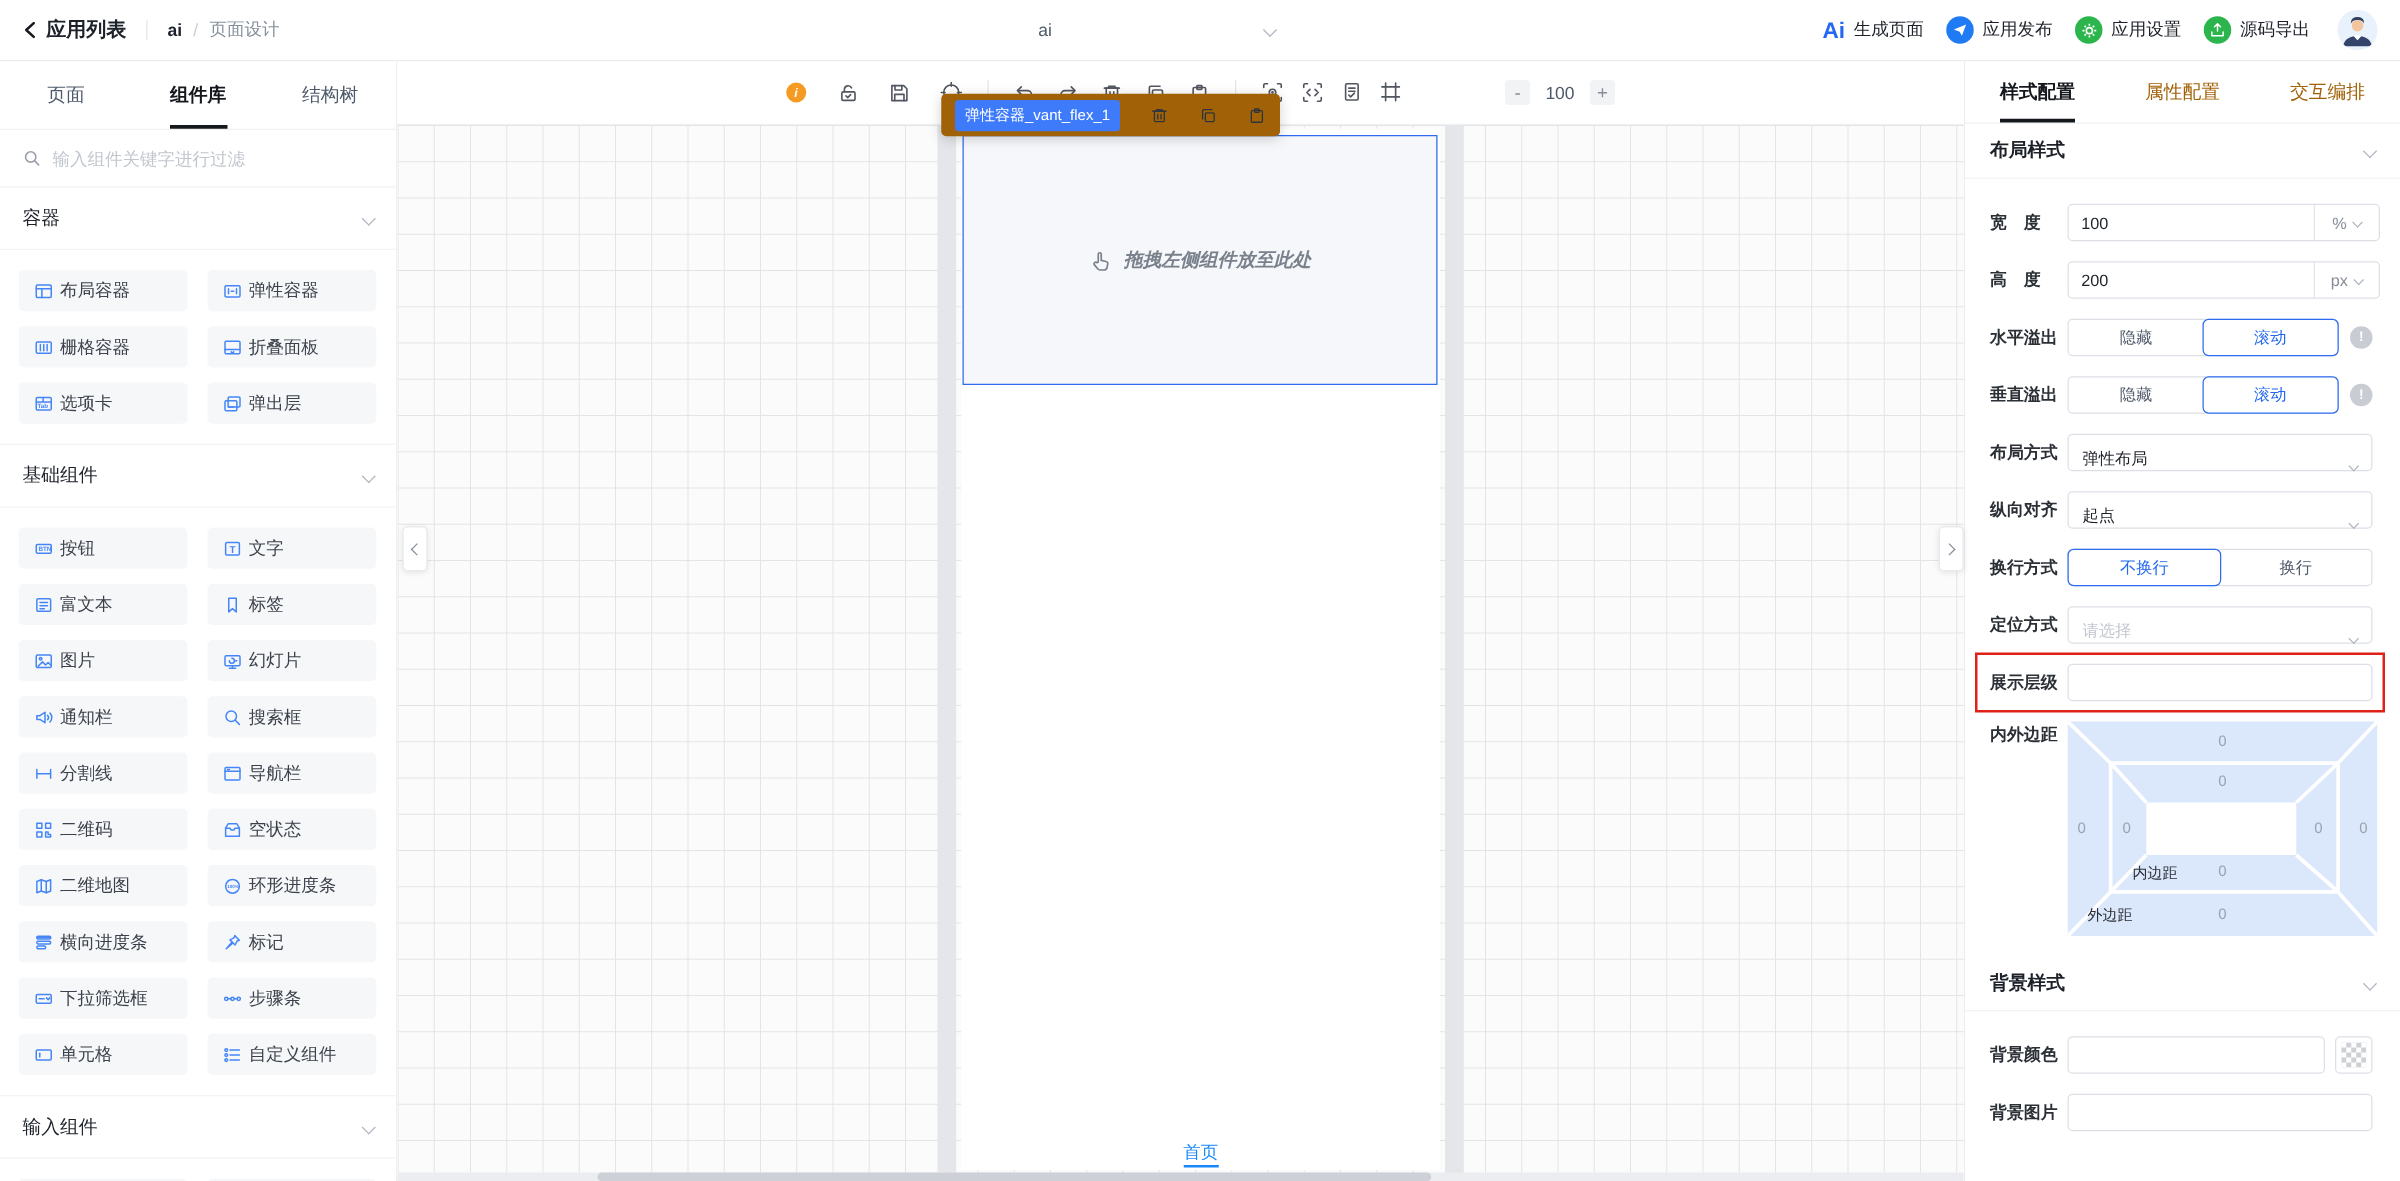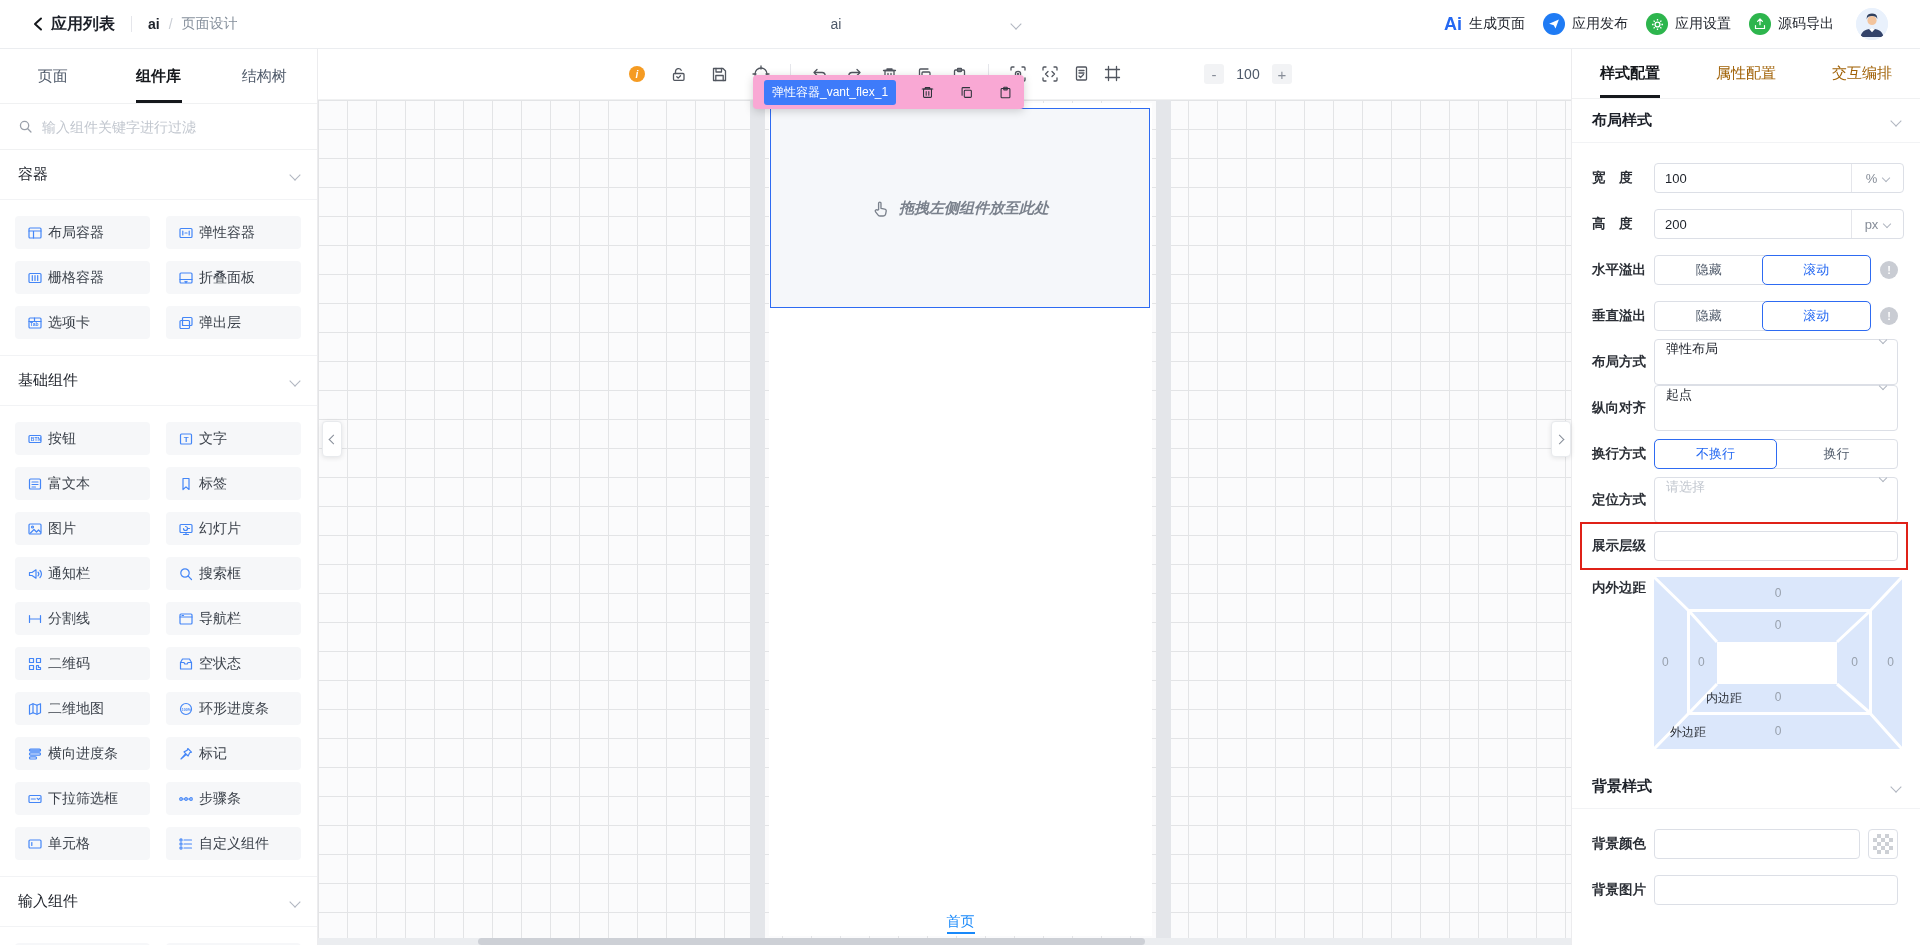--- a/index.html
+++ b/index.html
@@ -1,20 +1,20 @@
 <!DOCTYPE html>
 <html><head>
 <meta charset="utf-8">
 <style>
   *{margin:0;padding:0;box-sizing:border-box}
   html,body{width:1920px;height:945px;overflow:hidden;background:#fff;
     font-family:"Liberation Sans","DejaVu Sans",sans-serif;color:#1d2129;font-size:14px}
   svg{display:block}
   
-  .topbar{height:49px;display:flex;align-items:center;padding:0 32px;border-bottom:1px solid #ebedf0;position:relative;background:#fff;z-index:20}
+  .topbar{height:49px;display:flex;align-items:center;padding:0 18px;border-bottom:1px solid #ebedf0;position:relative;background:#fff;z-index:20}
   .back{display:flex;align-items:center;gap:7px;font-size:16px;font-weight:bold;cursor:pointer}
   .vdiv{width:1px;height:16px;background:#e5e6eb;margin:0 16px}
   .crumb-app{font-weight:bold;font-size:14px}
   .slash{color:#c9cdd4;margin:0 9px}
   .crumb{color:#86909c}
   .pagesel{position:absolute;left:660px;width:360px;height:30px;display:flex;align-items:center;cursor:pointer}
   .pagesel .pval{flex:1;text-align:center;color:#4e5969}
   .hactions{margin-left:auto;display:flex;align-items:center;gap:18px}
   .hact{display:flex;align-items:center;gap:7px;cursor:pointer}
   .cir{width:22px;height:22px;border-radius:50%;display:flex;align-items:center;justify-content:center}
@@ -52,21 +52,21 @@
     background-image:linear-gradient(#e3e4e6 1px,transparent 1px),linear-gradient(90deg,#e3e4e6 1px,transparent 1px);
     background-size:29px 29px}
   .vstrip{position:absolute;top:0;bottom:0;width:15px;background:#e4e6ea}
   .phone{position:absolute;left:451px;top:3px;width:383px;bottom:9px;background:#fff}
   .flexbox{position:absolute;left:1px;right:2px;top:5px;height:200px;border:1.5px solid #2e6bf2;background:#f5f7fa;display:flex;align-items:center;justify-content:center;gap:9px}
   .drag-ph{color:#7a818c;font-size:15px;font-weight:bold;font-style:italic}
   .pagetab{position:absolute;bottom:5px;left:0;right:0;text-align:center}
   .pagetab span{color:#1989fa;font-size:14px;padding-bottom:3px;border-bottom:2px solid #1989fa;cursor:pointer}
   .hbar{position:absolute;left:0;right:0;bottom:0;height:7px;background:#ebedf0}
   .hthumb{position:absolute;left:160px;width:667px;top:0;bottom:0;background:#cdd0d6;border-radius:4px;cursor:pointer}
-  .tip{position:absolute;left:435px;top:26px;height:34px;background:#f9a8d4;border-radius:4px;box-shadow:0 2px 10px rgba(0,0,0,.18);display:flex;align-items:center;gap:24px;padding:0 11px;z-index:6}
+  .tip{position:absolute;left:435px;top:26px;height:34px;background:#a16207;border-radius:4px;box-shadow:0 2px 10px rgba(0,0,0,.18);display:flex;align-items:center;gap:24px;padding:0 11px;z-index:6}
   .chip{background:#3e7bfa;color:#fff;font-size:12px;padding:4px 8px;border-radius:3px;white-space:nowrap}
   .tip .ti svg{stroke:#2f343c;stroke-width:1.2}
   .toggle{position:absolute;width:20px;height:36px;background:#fff;border:1px solid #e8eaed;box-shadow:0 1px 5px rgba(0,0,0,.1);display:flex;align-items:center;justify-content:center;cursor:pointer;z-index:5}
   .toggle.l{left:4px;top:372px;border-radius:4px}
   .toggle.r{left:1233px;top:372px;border-radius:4px}
   .tchev{width:7px;height:7px;border-right:1.5px solid #868d98;border-bottom:1.5px solid #868d98;display:block}
   .tchev.lt{transform:rotate(135deg);margin-left:3px}
   .tchev.rt{transform:rotate(-45deg);margin-right:3px}
   
   .right{width:349px;background:#fff;border-left:1px solid #ececee;overflow:hidden}
@@ -79,21 +79,21 @@
   .frow{display:flex;align-items:center;margin:0 22px 16px 20px;height:30px;position:relative}
   .flabel{width:62px;flex:none;font-size:13.5px;font-weight:600;color:#2b2f36;white-space:nowrap}
   .igroup{flex:1;height:30px;border:1px solid #dcdfe6;border-radius:4px;display:flex;align-items:center;background:#fff}
   .igroup input{flex:1;min-width:0;border:0;outline:none;font-size:13px;color:#1d2129;padding:0 10px;background:transparent}
   .unit{width:52px;height:100%;border-left:1px solid #e5e6eb;display:flex;align-items:center;justify-content:center;gap:6px;color:#868d98;font-size:13px;cursor:pointer}
   .unit .chev{width:6px;height:6px}
   .seg{flex:1;height:30px;border:1px solid #dcdfe6;border-radius:4px;display:flex}
   .segi{flex:1;display:flex;align-items:center;justify-content:center;font-size:13px;color:#4e5969;cursor:pointer}
   .segi.sel{position:relative;margin:-1px;border:1.5px solid #2e6bf2;border-radius:5px;background:#fff;color:#2468f2;z-index:1}
   .info{width:18px;height:18px;border-radius:50%;background:#c9ccd3;color:#fff;font-size:11px;font-weight:bold;display:flex;align-items:center;justify-content:center;margin-left:9px;flex:none;cursor:pointer}
-  .sel2{flex:1;height:46px;border:1px solid #dcdfe6;border-radius:4px;display:flex;align-items:flex-start;justify-content:space-between;padding:0 11px;font-size:13px;color:#1d2129;cursor:pointer}
+  .sel2{flex:1;height:30px;border:1px solid #dcdfe6;border-radius:4px;display:flex;align-items:flex-end;justify-content:space-between;padding:0 11px;font-size:13px;color:#1d2129;cursor:pointer}
   .sel2 .chev{width:6px;height:6px;margin-top:-3px}
   .sel2 .ph{color:#c2c7cf}
   .frow.alert::after{content:"";position:absolute;left:-12px;right:-10px;top:-9px;bottom:-9px;border:2px solid #df2118;pointer-events:none}
   .frow.sprow{height:auto;align-items:flex-start}
   .frow.sprow .flabel{margin-top:2px}
   .boxmodel{position:relative;width:248px;height:172px;flex:none}
   .bm-num{position:absolute;font-size:12px;color:#98a1ad;text-align:center}
   .bm-lab{position:absolute;font-size:12px;color:#2b2f36}
   .swatch{width:30px;height:30px;border:1px solid #dcdfe6;border-radius:4px;margin-left:8px;flex:none;display:flex;align-items:center;justify-content:center;background:#fff;cursor:pointer}
   .swatch i{width:20px;height:20px;background:repeating-conic-gradient(#cdd0d5 0% 25%,#fff 0% 50%) 0 0/8px 8px;display:block}

